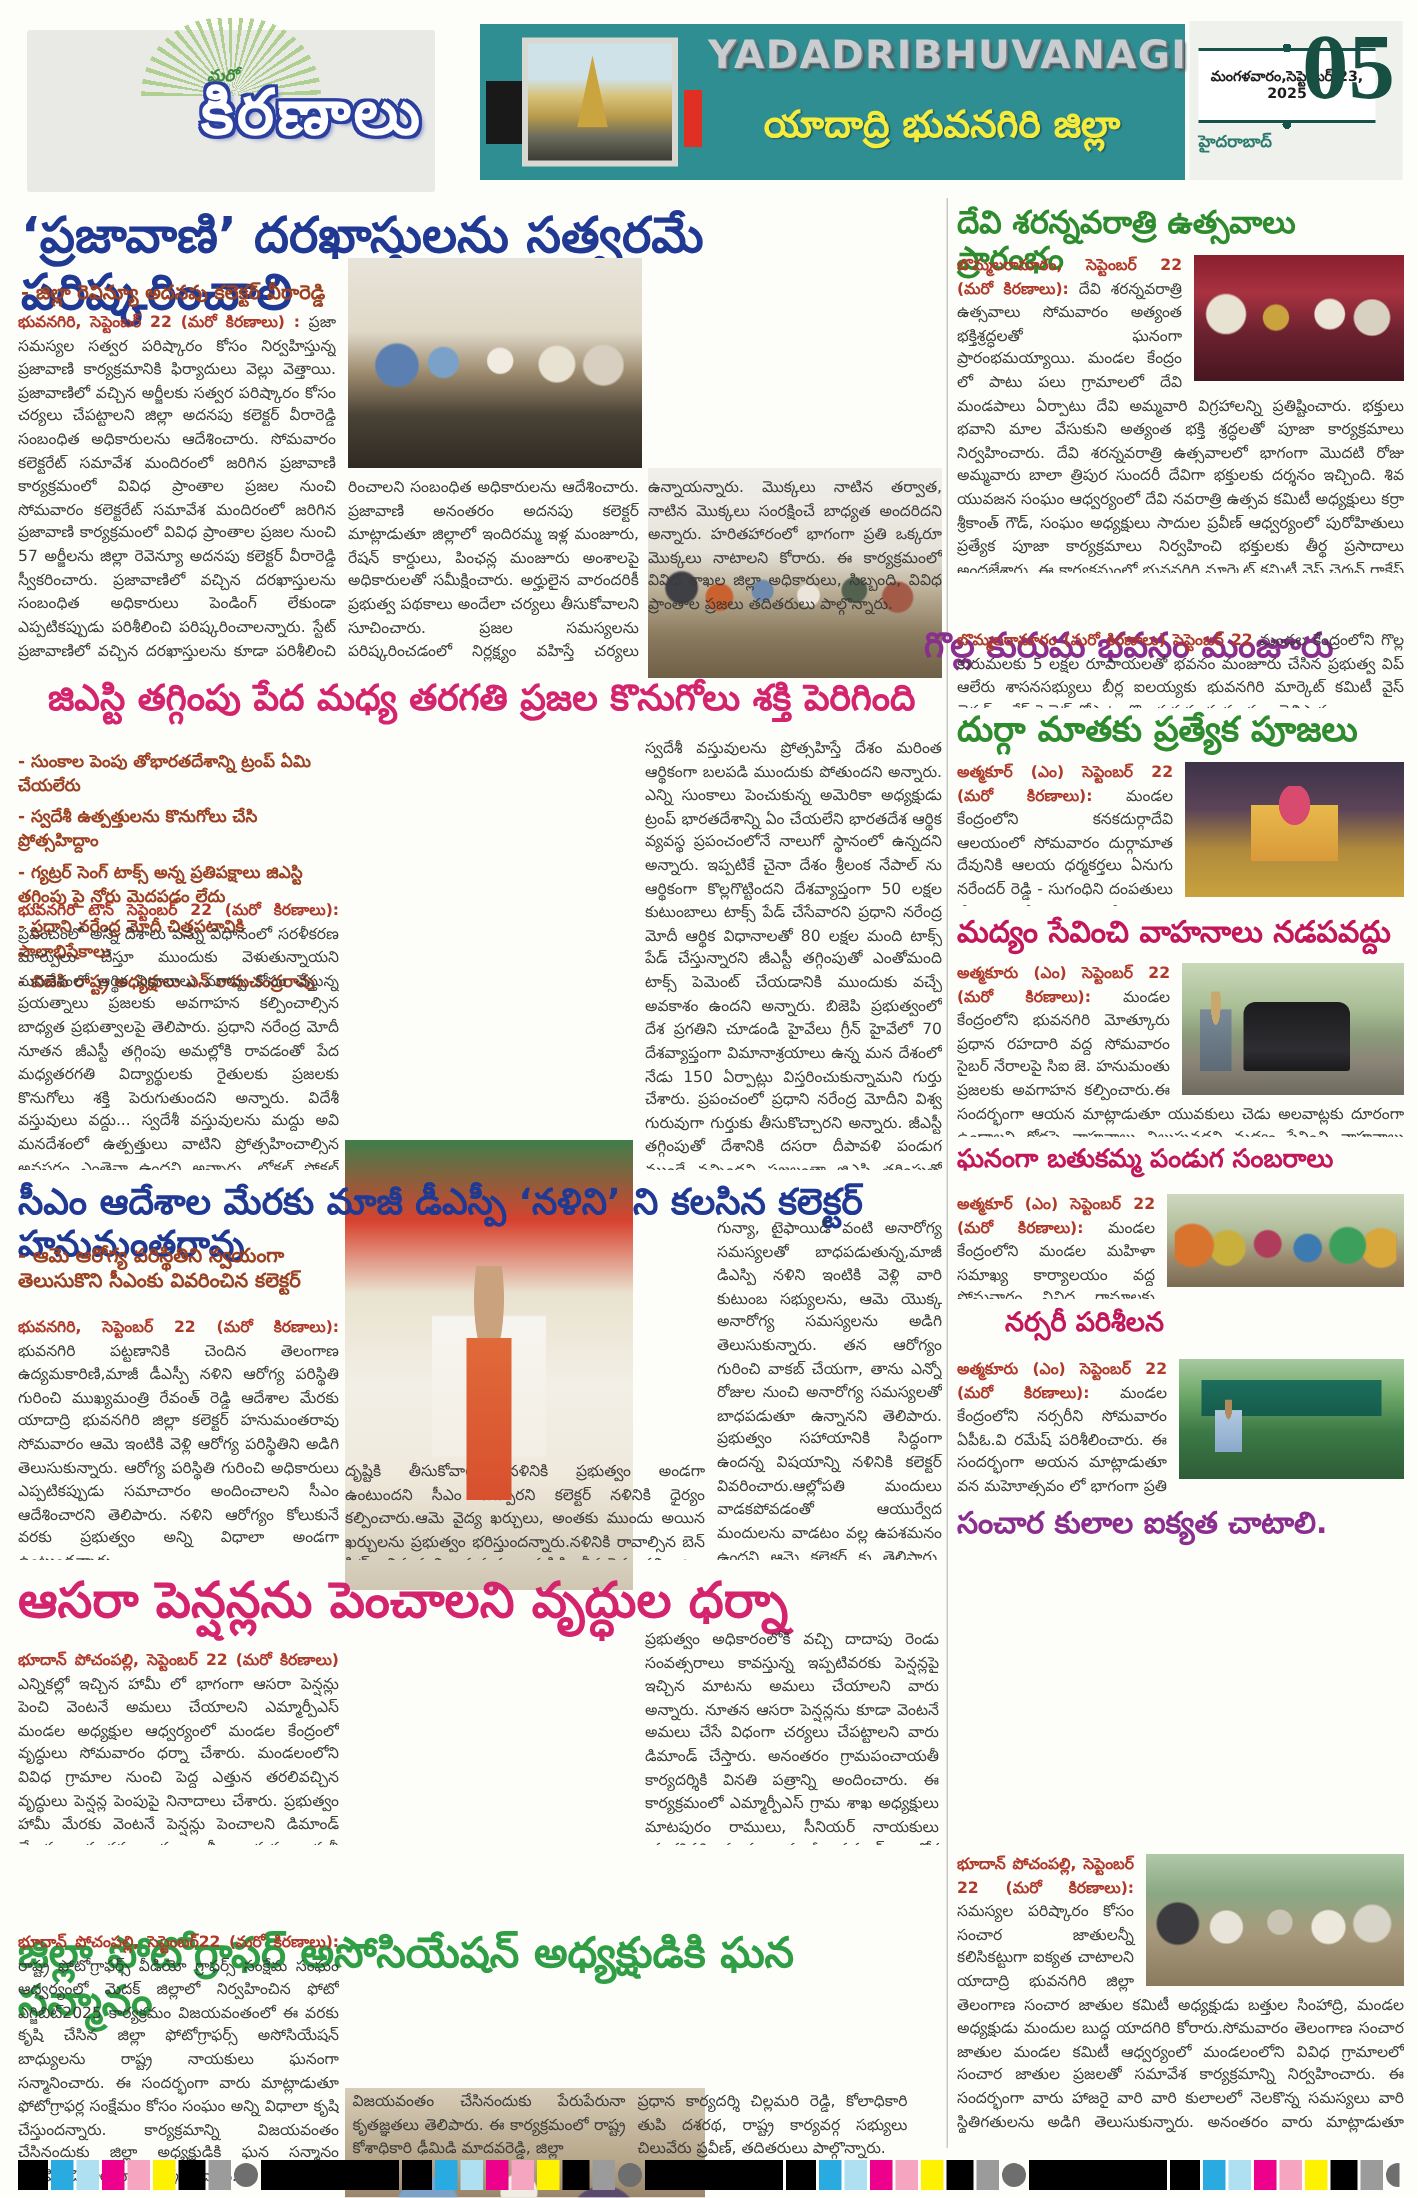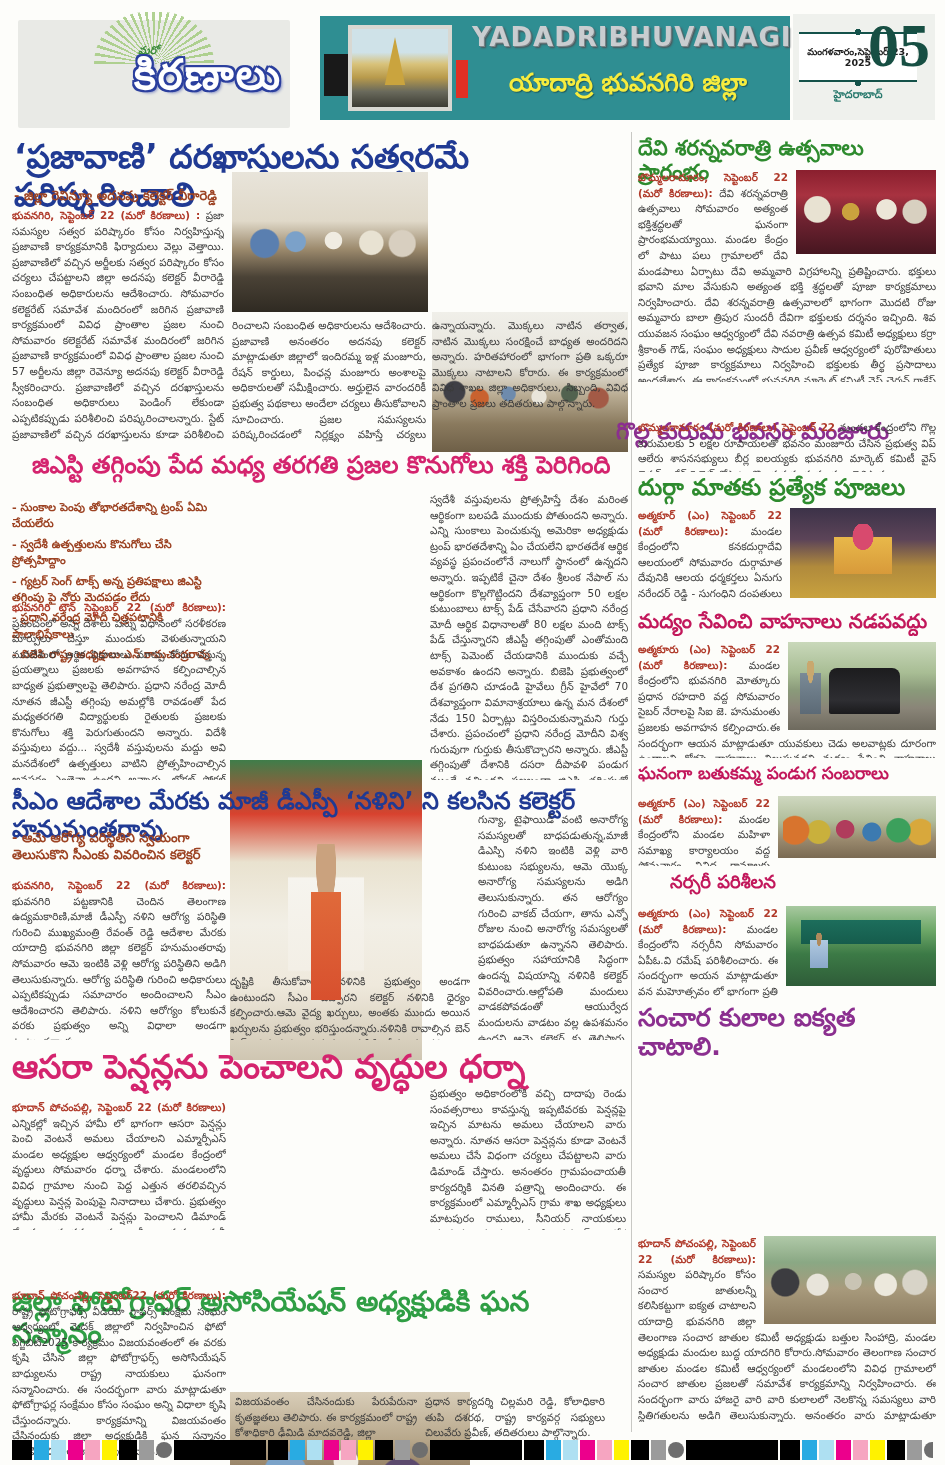--- a/index.html
+++ b/index.html
@@ -30,21 +30,21 @@
   .district-te{position:absolute;left:152px;top:52px;width:312px;text-align:center;font-size:25px;font-weight:800;
         color:#f6ec3e;text-shadow:1px 1px 1px #1c5a5e;}
   .right-info-bg{left:793px;top:14px;width:142px;height:106px;background:#eff1ed;}
   .date-box{left:799px;top:32px;width:118px;height:46px;background:#ffffff;
         border-top:2px solid #14524a;border-bottom:2px solid #14524a;display:flex;align-items:center;justify-content:center;}
   .date-box::before{content:"";position:absolute;left:46px;top:-6px;width:26px;height:8px;
         background:radial-gradient(circle at 50% 50%, #14524a 3px, transparent 3px);}
   .date-box::after{content:"";position:absolute;left:46px;bottom:-7px;width:26px;height:8px;
         background:radial-gradient(circle at 50% 50%, #14524a 3px, transparent 3px);}
   .date-text{font-size:9.5px;font-weight:bold;color:#1d1d1d;text-align:center;line-height:1.2;}
-  .city-text{left:799px;top:88px;width:118px;text-align:center;font-size:11px;font-weight:bold;color:#2a7a6e;}
+  .city-text{left:799px;top:88px;width:118px;text-align:left;font-size:11px;font-weight:bold;color:#2a7a6e;}
   .page-num{left:868px;top:14px;width:72px;font-family:"Liberation Serif","DejaVu Serif",serif;
         font-size:62px;font-weight:700;color:#174f43;line-height:1;}
   
   .hl{font-weight:800;line-height:1.15;}
   .hl-blue{color:#203a93;}
   .hl-pink{color:#d4246e;}
   .hl-green{color:#2f9e44;margin-top:48px;}
   .hl-sgreen{color:#2e8b2e;}
   .hl-purple{color:#8b2f8f;}
   .hl-crimson{color:#c2185b;}
@@ -244,21 +244,21 @@
     <span>మండల కేంద్రంలోని మండల మహిళా సమాఖ్య కార్యాలయం వద్ద సోమవారం వివిధ గ్రామాలకు చెందిన మహిళా సంఘం మహిళలు బతుకమ్మ ఆడారు. ఈ కార్యక్రమంలో మహిళలు తదితరులు పాల్గొన్నారు.</span>
   </div>
 
   <div class="abs hl hl-crimson" style="left:638px;top:872px;width:298px;font-size:18px;margin-left:32px;">నర్సరీ పరిశీలన</div>
   <div class="abs body-txt" style="left:638px;top:906px;width:298px;height:94px;">
     <div class="photo ph-nursery float-ph" style="width:150px;height:80px;"></div>
     <span class="dateline">అత్మకూరు (ఎం) సెప్టెంబర్ 22 (మరో కిరణాలు):</span>
     <span>మండల కేంద్రంలోని నర్సరీని సోమవారం ఏపీఓ.వి రమేష్ పరిశీలించారు. ఈ సందర్భంగా అయన మాట్లాడుతూ వన మహెూత్సవం లో భాగంగా ప్రతి గ్రామంలో ప్రతి ఒక్కరూ 5 మొక్కలు నాటాలని ఆయన అన్నారు. ఈ కార్యక్రమంలో టెక్నికల్ అసిస్టెంట్ ఫీల్డ్ అసిస్టెంట్ నర్సరీ సిబ్బంది, తదితరులు పాల్గొన్నారు.</span>
   </div>
 
-  <div class="abs hl hl-purple" style="left:638px;top:1004px;width:298px;font-size:25px;">సంచార కులాల ఐక్యత చాటాలి.</div>
+  <div class="abs hl hl-purple" style="left:638px;top:1004px;width:298px;font-size:20px;">సంచార కులాల ఐక్యత చాటాలి.</div>
 
   <div class="abs body-txt" style="left:638px;top:1236px;width:298px;height:186px;">
     <div class="photo ph-group2 float-ph" style="width:172px;height:88px;"></div>
     <span class="dateline">భూదాన్ పోచంపల్లి, సెప్టెంబర్ 22 (మరో కిరణాలు):</span>
     <span>సమస్యల పరిష్కారం కోసం సంచార జాతులన్నీ కలిసికట్టుగా ఐక్యత చాటాలని యాదాద్రి భువనగిరి జిల్లా తెలంగాణ సంచార జాతుల కమిటీ అధ్యక్షుడు బత్తుల సింహాద్రి, మండల అధ్యక్షుడు మందుల బుద్ధ యాదగిరి కోరారు.సోమవారం తెలంగాణ సంచార జాతుల మండల కమిటీ ఆధ్వర్యంలో</span>
     <span>మండలంలోని వివిధ గ్రామాలలో సంచార జాతుల ప్రజలతో సమావేశ కార్యక్రమాన్ని నిర్వహించారు. ఈ సందర్భంగా వారు హాజరై వారి వారి కులాలలో నెలకొన్న సమస్యలు వారి స్థితిగతులను అడిగి తెలుసుకున్నారు. అనంతరం వారు మాట్లాడుతూ రాబోయే రోజుల్లో సంచారజాతులు అంత తమ హక్కుల కోసం పోరాటం చేయాలని వారు అన్నారు. ఈ కార్యక్రమంలో మండల ఉపాధ్యక్షులు పోచం యాదగిరి, ప్రధాన కార్యదర్శి వైస్ నతీష్ కుమార్, కోశాధికారి కంసాని యాదగిరి, తదితరులు పాల్గొన్నారు</span>
   </div>
 
   <div class="abs print-bar">
       <div class="seg" style="background: rgb(0, 0, 0); width: 20px;"></div>

